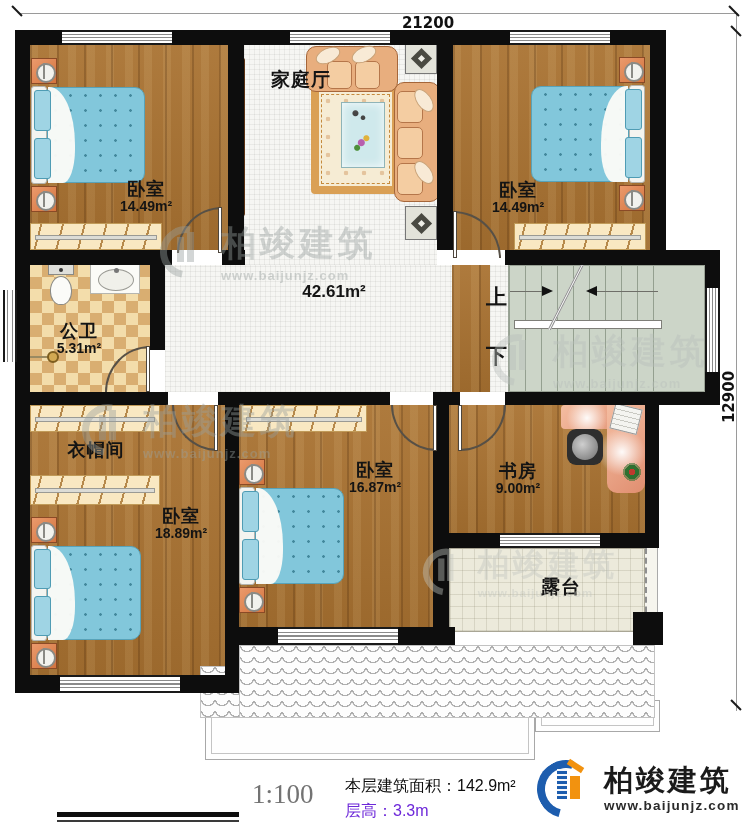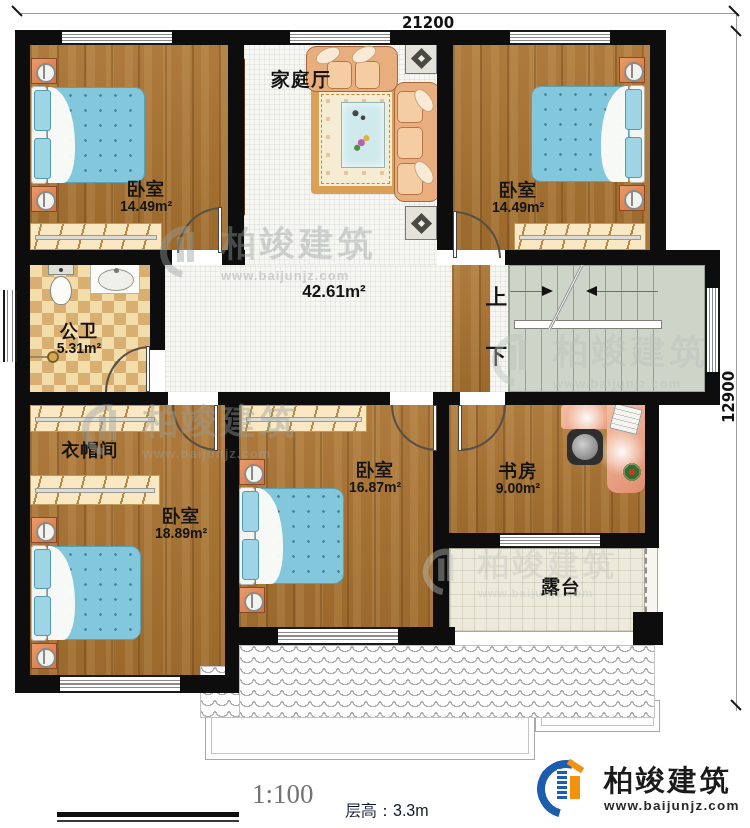--- a/index.html
+++ b/index.html
@@ -120,21 +120,21 @@
   .wm-mark .b2{position:absolute;left:27px;top:6px;width:7px;height:30px;background:currentColor}
   .wm-name{font-size:35px;font-weight:bold;letter-spacing:4px}
   .wm-url{font-size:13px;font-weight:bold;letter-spacing:1px;margin-top:1px}
 
   
   .tb-title{position:absolute;left:55px;top:766px;font-size:39px;font-weight:bold;letter-spacing:5px;color:#0e0e0e;z-index:60}
   .tb-bar1{position:absolute;left:57px;top:812px;width:182px;height:5px;background:#0e0e0e;z-index:60}
   .tb-bar2{position:absolute;left:57px;top:820px;width:182px;height:2px;background:#3a3a3a;z-index:60}
   .tb-scale{position:absolute;left:252px;top:779px;font-size:27px;color:#737373;z-index:60;font-family:Liberation Serif, serif}
   .tb-l1{position:absolute;left:345px;top:776px;font-size:16px;color:#0e0e0e;z-index:60}
-  .tb-l2{position:absolute;left:345px;top:801px;font-size:16px;color:#0f172a;z-index:60}
+  .tb-l2{position:absolute;left:345px;top:801px;font-size:16px;color:#6d28d9;z-index:60}
   .brand{position:absolute;left:537px;top:760px;display:flex;align-items:center;gap:9px;z-index:60}
   .b-mark{width:58px;height:58px;position:relative;flex:0 0 auto}
   .b-ring{position:absolute;inset:0;border:8px solid #1d5dae;border-radius:50%;border-top-color:transparent;border-right-color:transparent;transform:rotate(60deg)}
   .b-b1{position:absolute;left:20px;top:9px;width:10px;height:30px;background:#1d5dae;background-image:repeating-linear-gradient(to bottom, rgba(255,255,255,.95) 0 2px, transparent 2px 5px)}
   .b-b2{position:absolute;left:33px;top:16px;width:10px;height:23px;background:#f2920f}
   .b-b3{position:absolute;left:30px;top:3px;width:17px;height:6px;background:#f2920f;transform:rotate(33deg)}
   .b-name{font-size:29px;font-weight:900;letter-spacing:3px;color:#1a1a1a;line-height:1}
   .b-url{font-size:13.5px;font-weight:bold;color:#2a2a2a;letter-spacing:1.2px;margin-top:3px}
 </style>
 </head>
@@ -310,21 +310,21 @@
       <span class="rname">卧室</span>
       <span class="rarea">14.49m²</span>
     </div>
   <div class="rl arealbl" style="left:334px;top:292px">
       <span class="rarea">42.61m²</span>
     </div>
   <div class="rl" style="left:79px;top:339px">
       <span class="rname">公卫</span>
       <span class="rarea">5.31m²</span>
     </div>
-  <div class="rl" style="left:90px;top:450px">
+  <div class="rl" style="left:96px;top:450px">
       <span class="rname">衣帽间</span>
     </div>
   <div class="rl" style="left:181px;top:524px">
       <span class="rname">卧室</span>
       <span class="rarea">18.89m²</span>
     </div>
   <div class="rl" style="left:375px;top:478px">
       <span class="rname">卧室</span>
       <span class="rarea">16.87m²</span>
     </div>
@@ -392,20 +392,21 @@
       </div>
     <div>
         <div class="wm-name">柏竣建筑</div>
         <div class="wm-url">www.baijunjz.com</div>
       </div>
   </div>
 
   <div class="tb-bar1"></div>
   <div class="tb-bar2"></div>
   <div class="tb-scale">1:100</div>
+  <div class="tb-l1">本层建筑面积：142.9m²</div>
   <div class="tb-l2">层高：3.3m</div>
   <div class="brand">
     <div class="b-mark">
         <i class="b-ring"></i>
         <i class="b-b1"></i>
         <i class="b-b2"></i>
         <i class="b-b3"></i>
       </div>
     <div>
       <div class="b-name">柏竣建筑</div>

